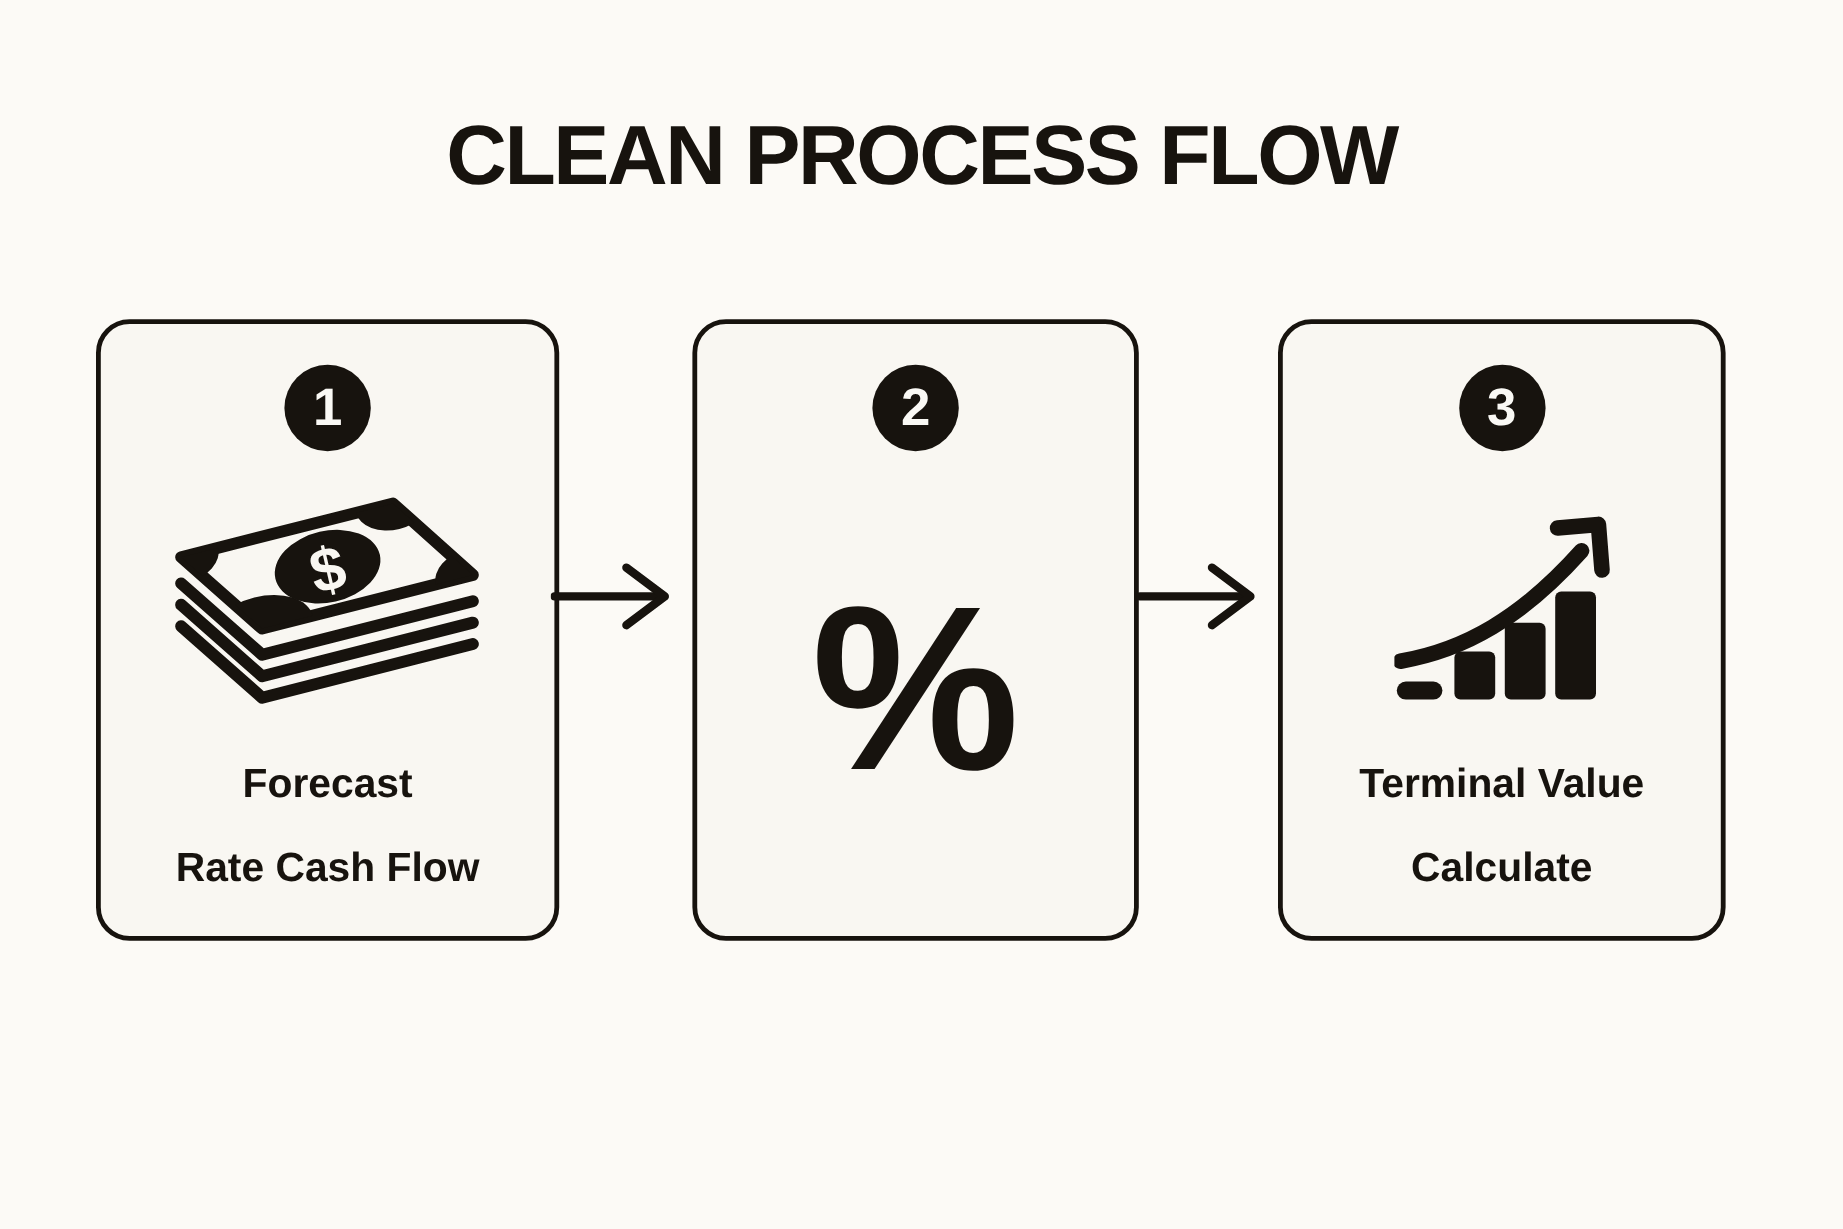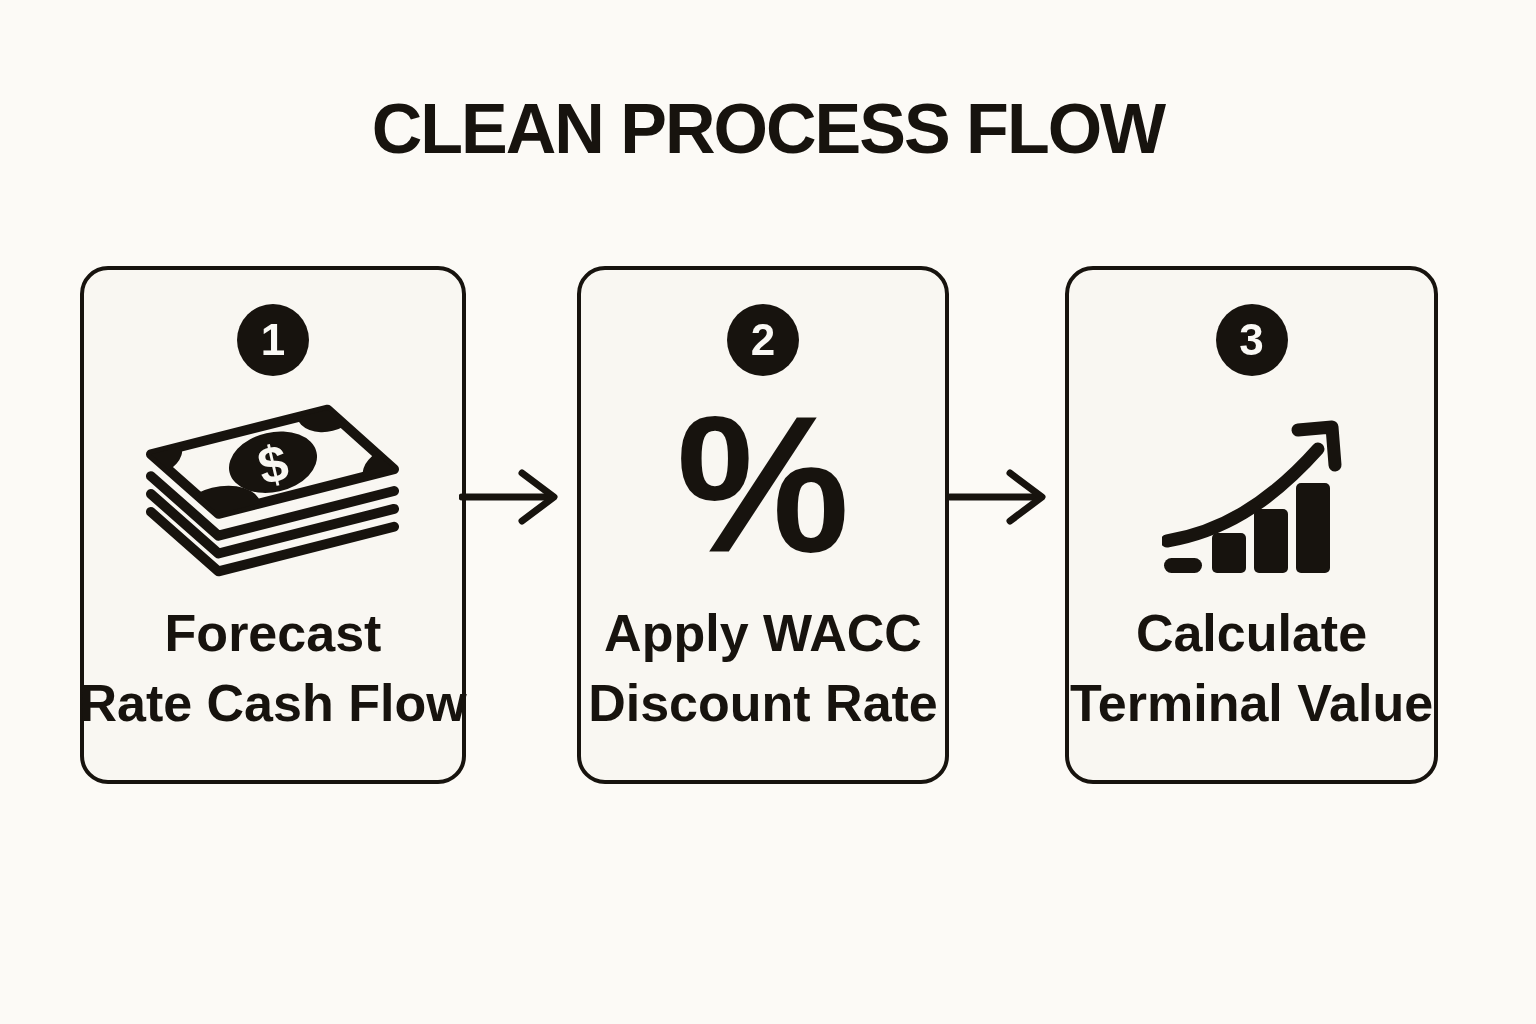--- a/index.html
+++ b/index.html
@@ -68,23 +68,23 @@
   .chart-svg { margin-top: 16px; }
   .percent {
     font-size: 195px;
     font-weight: 700;
     line-height: 1;
     color: #17130E;
     margin-top: -8px;
   }
   .label {
     flex: 0 0 auto;
-    margin-bottom: 42px;
+    margin-bottom: 22px;
     text-align: center;
-    font-size: 52px;
+    font-size: 34px;
     line-height: 70px;
     font-weight: 700;
     color: #17130E;
     white-space: nowrap;
   }
   .arrow {
     position: absolute;
     top: 465px;
   }
   #arrow-1 { left: 459px; }
@@ -141,24 +141,20 @@
     </g>
   </svg>
 
   <div class="card" id="card-2">
     <div class="badge">
       <span>2</span>
     </div>
     <div class="icon-area">
       <div class="percent">%</div>
     </div>
-    <div class="label">
-      <div>Apply WACC</div>
-      <div>Discount Rate</div>
-    </div>
   </div>
 
   <svg class="arrow" id="arrow-2" width="104" height="64" viewBox="0 0 104 64">
     <g fill="none" stroke="#17130E" stroke-width="7" stroke-linecap="round" stroke-linejoin="round">
       <path d="M3 32 L88 32"></path>
       <path d="M63 8 L95 32 L63 56"></path>
     </g>
   </svg>
 
   <div class="card" id="card-3">
@@ -173,18 +169,18 @@
           <rect x="92" y="94" width="34" height="64" rx="5"></rect>
           <rect x="134" y="68" width="34" height="90" rx="5"></rect>
         </g>
         <g fill="none" stroke="#17130E" stroke-width="13" stroke-linecap="round" stroke-linejoin="round">
           <path d="M5 126 C 58 117, 106 90, 156 34"></path>
           <path d="M136 15 L170 12 L173 50"></path>
         </g>
       </svg>
     </div>
     <div class="label">
+      <div>Terminal Value</div>
       <div>Calculate</div>
-      <div>Terminal Value</div>
     </div>
   </div>
 
 </div>
 
 </body></html>

